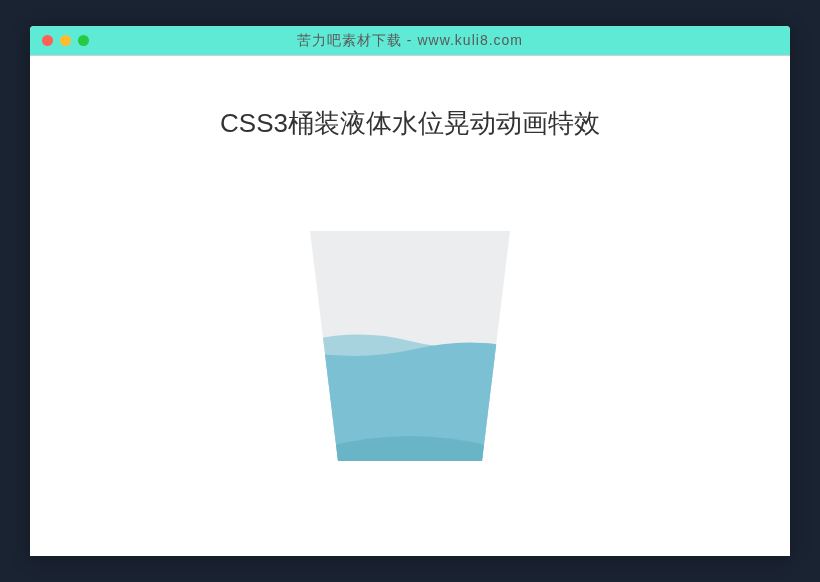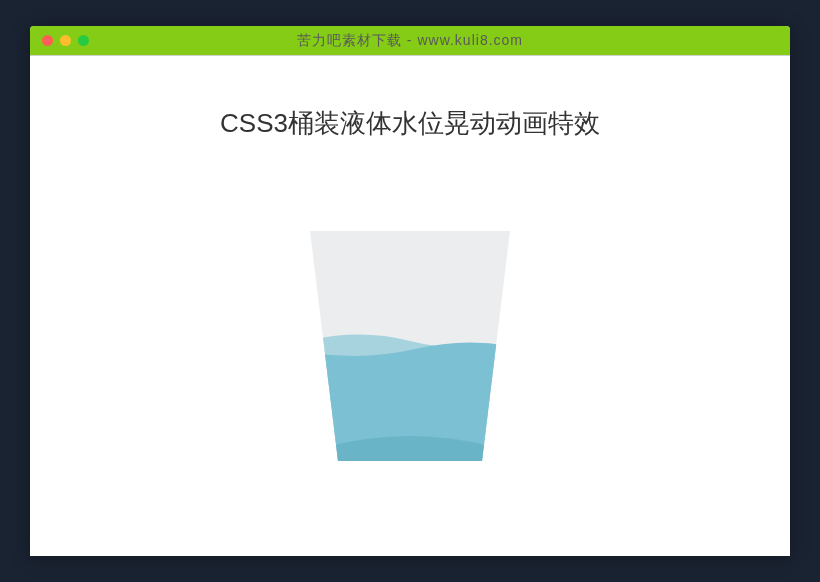--- a/index.html
+++ b/index.html
@@ -16,21 +16,21 @@
       width: 760px;
       height: 530px;
       background: #ffffff;
       border-radius: 4px 4px 0 0;
       box-shadow: 0 2px 20px rgba(0,0,0,0.3);
       overflow: hidden;
       position: relative;
     }
     .titlebar {
       height: 30px;
-      background: #84cc16;
+      background: #5eead4;
       border-bottom: 1px solid #d0d0d0;
       display: flex;
       align-items: center;
       padding: 0 12px;
       position: relative;
     }
     .traffic-lights {
       display: flex;
       gap: 7px;
       position: absolute;

